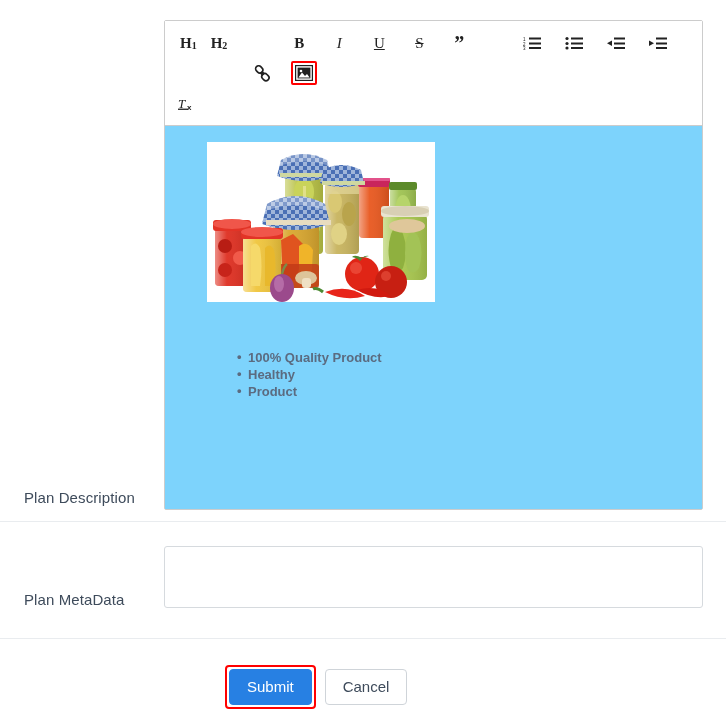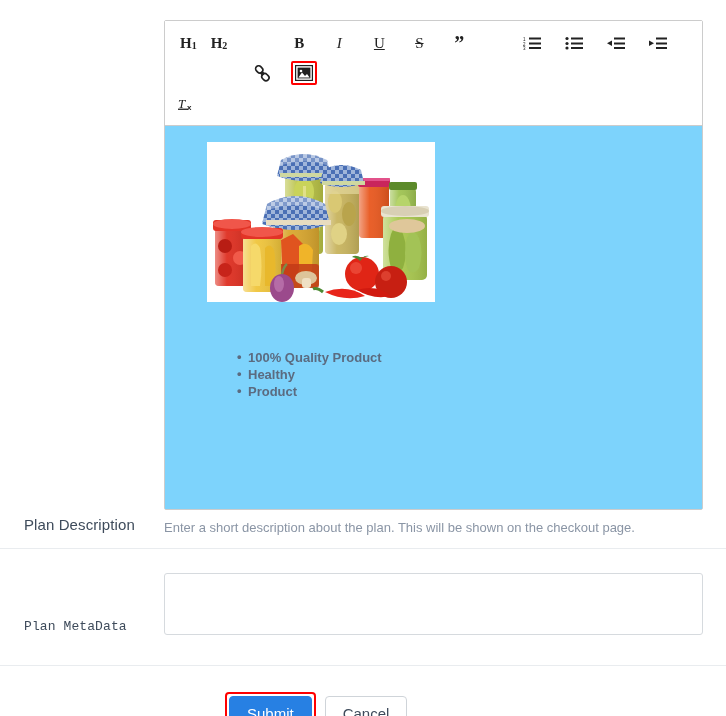--- a/index.html
+++ b/index.html
@@ -188,22 +188,21 @@
     background: #e9ecef;
     margin: 0;
     width: 726px;
   }
 
   .row-metadata {
     padding: 24px 20px 26px 24px;
   }
   .row-metadata .field-label {
     padding-top: 6px;
-    font-size: 13px;
-    font-family: Liberation Mono, monospace;
+    font-size: 15px;
   }
 
   .metadata-input {
     width: 539px;
     height: 62px;
     border: 1px solid #d6dade;
     border-radius: 3px;
     background: #fff;
     font-family: "Liberation Sans", sans-serif;
     font-size: 13px;
@@ -496,21 +495,20 @@
           <ul class="editor-list">
             <li>100% Quality Product</li>
             <li>Healthy</li>
             <li>Product</li>
           </ul>
 
         </div>
 
       </div>
 
-      <div class="help-text">Enter a short description about the plan. This will be shown on the checkout page.</div>
 
     </div>
   </div>
 
   <div class="divider" style="margin-top:11px;"></div>
 
   <div class="form-row row-metadata">
     <div class="field-label">Plan MetaData</div>
     <div class="field-control">
       <textarea class="metadata-input" placeholder="" style=""></textarea>

